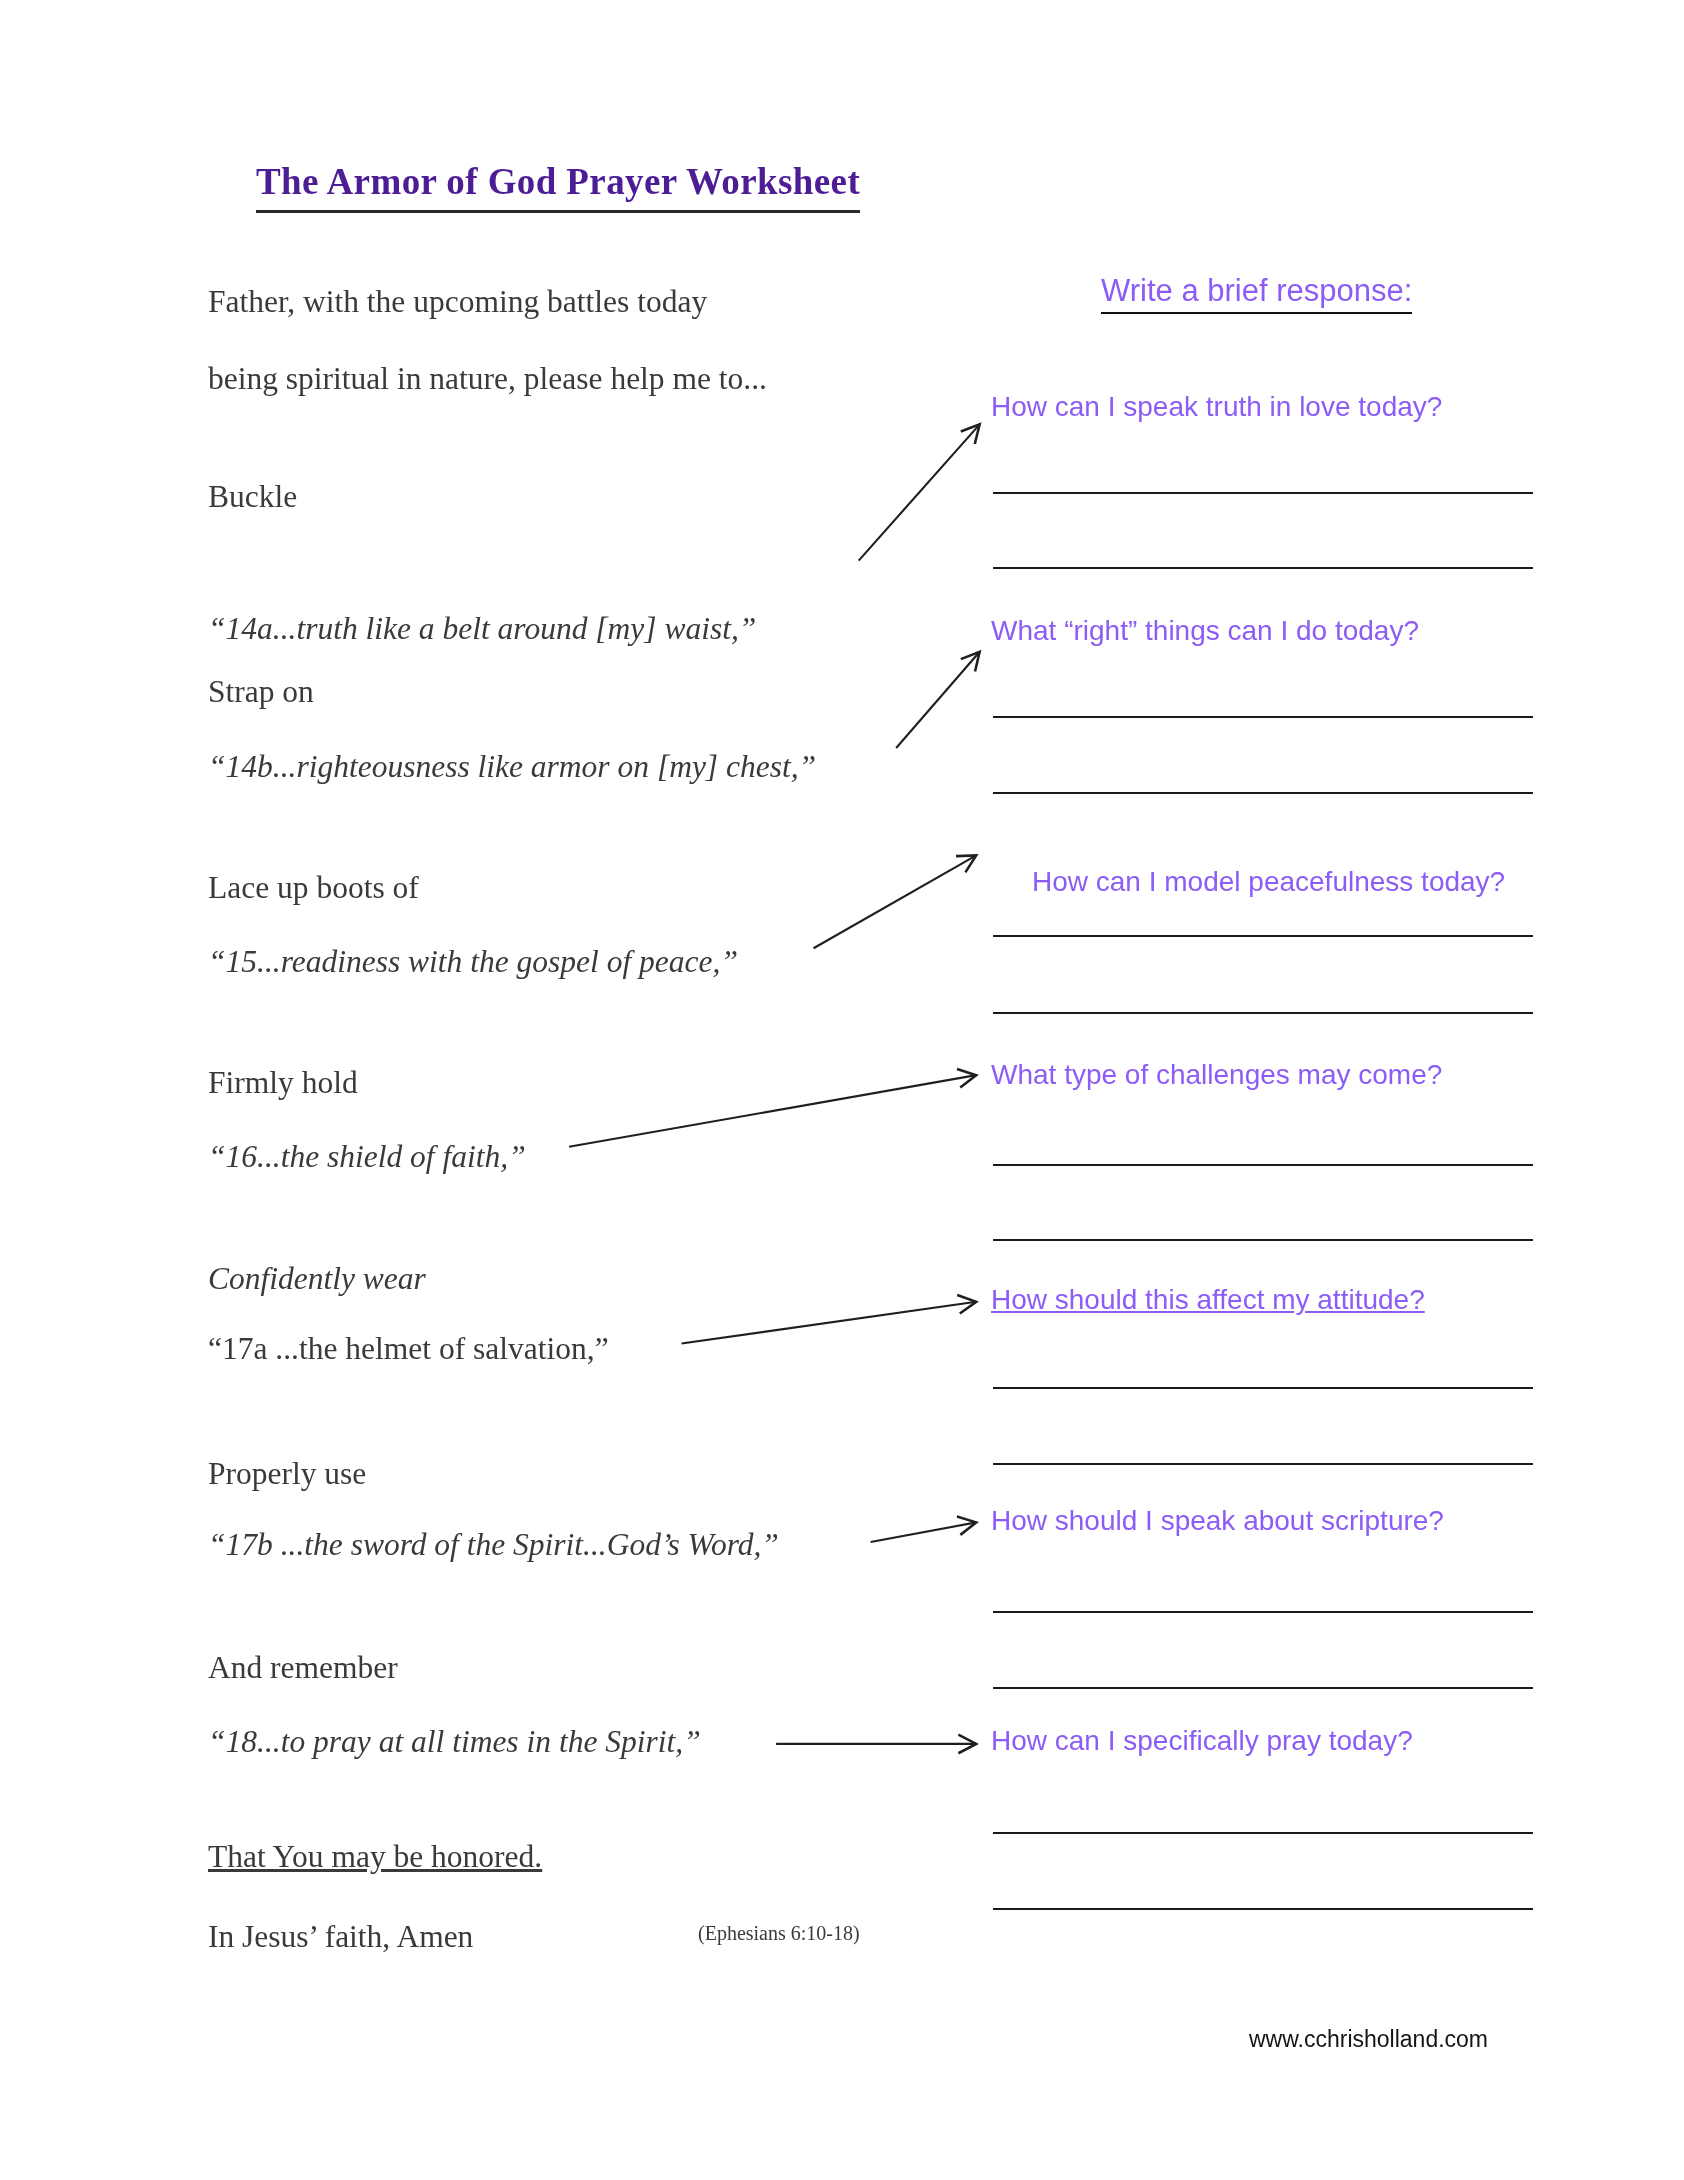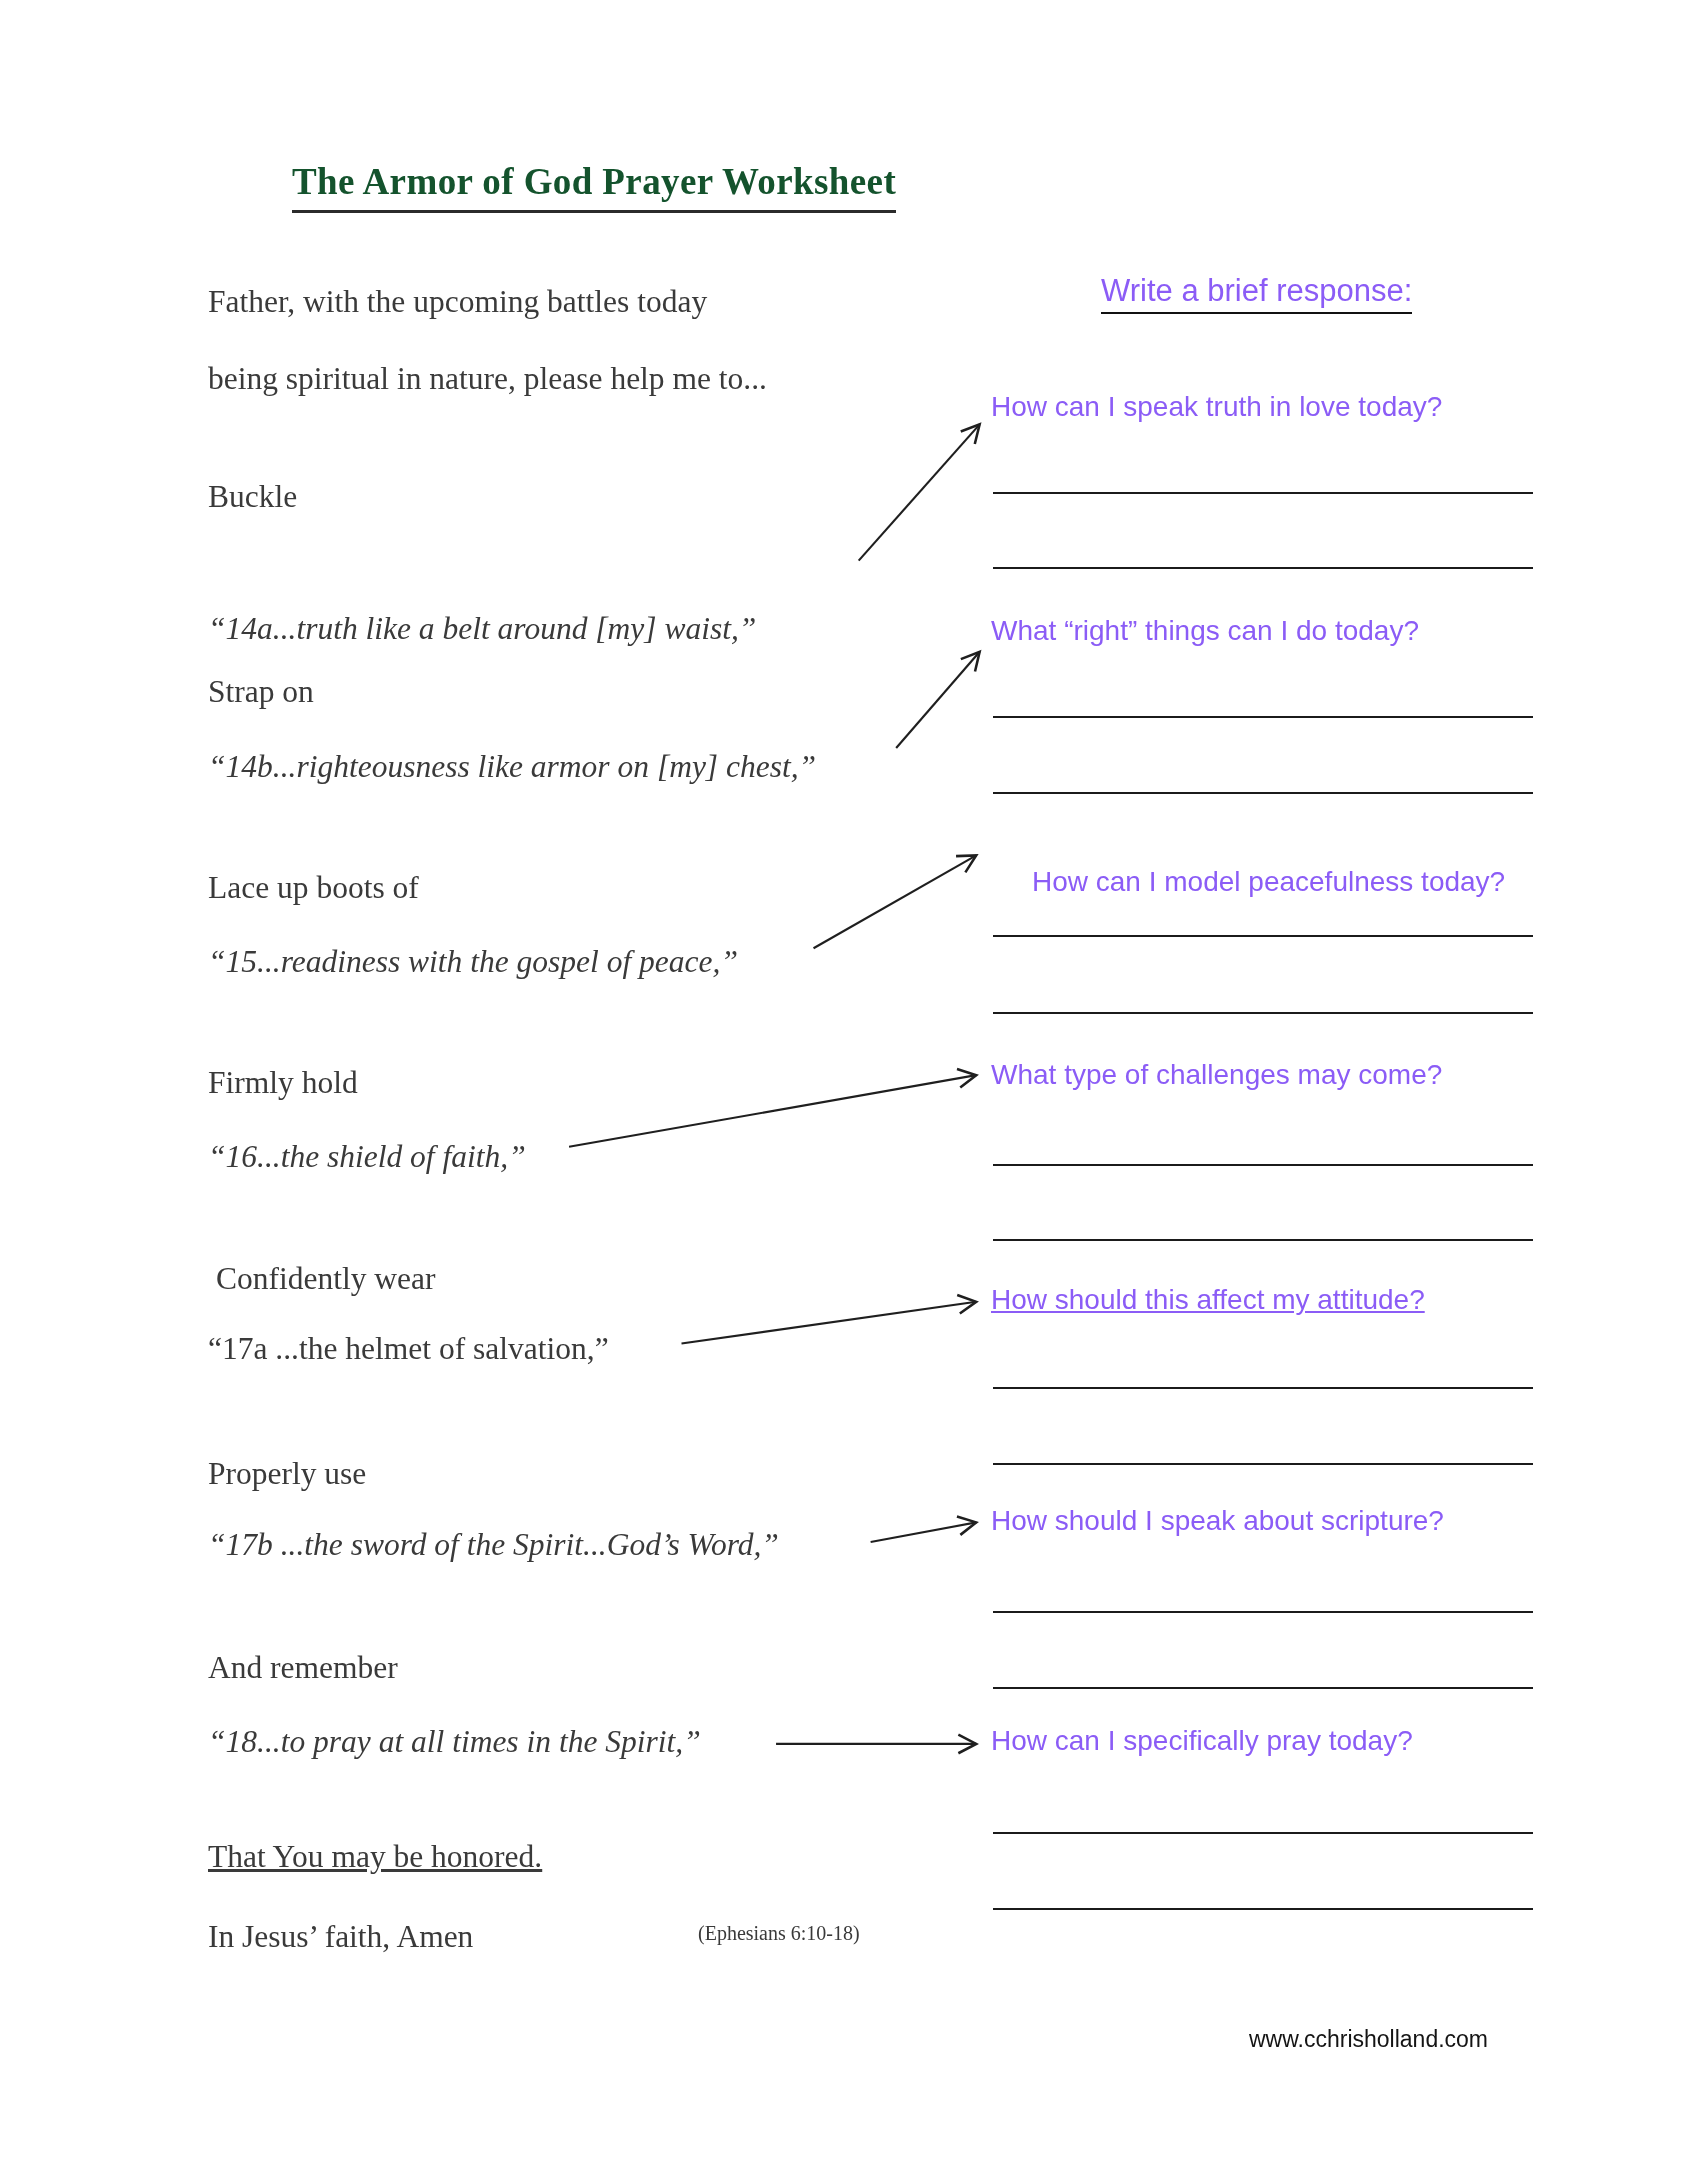--- a/index.html
+++ b/index.html
@@ -18,25 +18,24 @@
     color: #3a3a3a;
     line-height: 1.1;
   }
   .quote { font-style: italic; }
   .quote.upright { font-style: normal; }
   .title {
     font-family: "Liberation Serif", serif;
     font-size: 37px;
     font-weight: bold;
     letter-spacing: 0.4px;
-    color: #14532d;
+    color: #4c1d95;
     border-bottom: 3.4px solid #2b2b2b;
     padding-bottom: 7.7px;
     line-height: 1.1;
-    margin-left: 36px;
   }
   .sans {
     font-family: "Liberation Sans", sans-serif;
     font-size: 28px;
     color: #8b5cf6;
     line-height: 1.1;
   }
   .response-header {
     font-size: 31px;
     border-bottom: 2.6px solid #111111;
@@ -85,21 +84,21 @@
 
   <div class="abs serif" style="left:208px; top:675px;">Strap on</div>
   <div class="abs serif quote" style="left:208px; top:750px;">“14b...righteousness like armor on [my] chest,”</div>
 
   <div class="abs serif" style="left:208px; top:871px;">Lace up boots of</div>
   <div class="abs serif quote" style="left:208px; top:945px;">“15...readiness with the gospel of peace,”</div>
 
   <div class="abs serif" style="left:208px; top:1066px;">Firmly hold</div>
   <div class="abs serif quote" style="left:208px; top:1140px;">“16...the shield of faith,”</div>
 
-  <div class="abs serif" style="left:216px; top:1262px;">Confidently wear</div>
+  <div class="abs serif" style="left:208px; top:1262px;font-style:italic;">Confidently wear</div>
   <div class="abs serif quote upright" style="left:208px; top:1332px;">“17a ...the helmet of salvation,”</div>
 
   <div class="abs serif" style="left:208px; top:1457px;">Properly use</div>
   <div class="abs serif quote" style="left:208px; top:1528px;">“17b ...the sword of the Spirit...God’s Word,”</div>
 
   <div class="abs serif" style="left:208px; top:1651px;">And remember</div>
   <div class="abs serif quote" style="left:208px; top:1725px;">“18...to pray at all times in the Spirit,”</div>
 
   <div class="abs sans" style="left:991px; top:392px;">How can I speak truth in love today?</div>
   <div class="response-line" style="top:492px;"></div>

